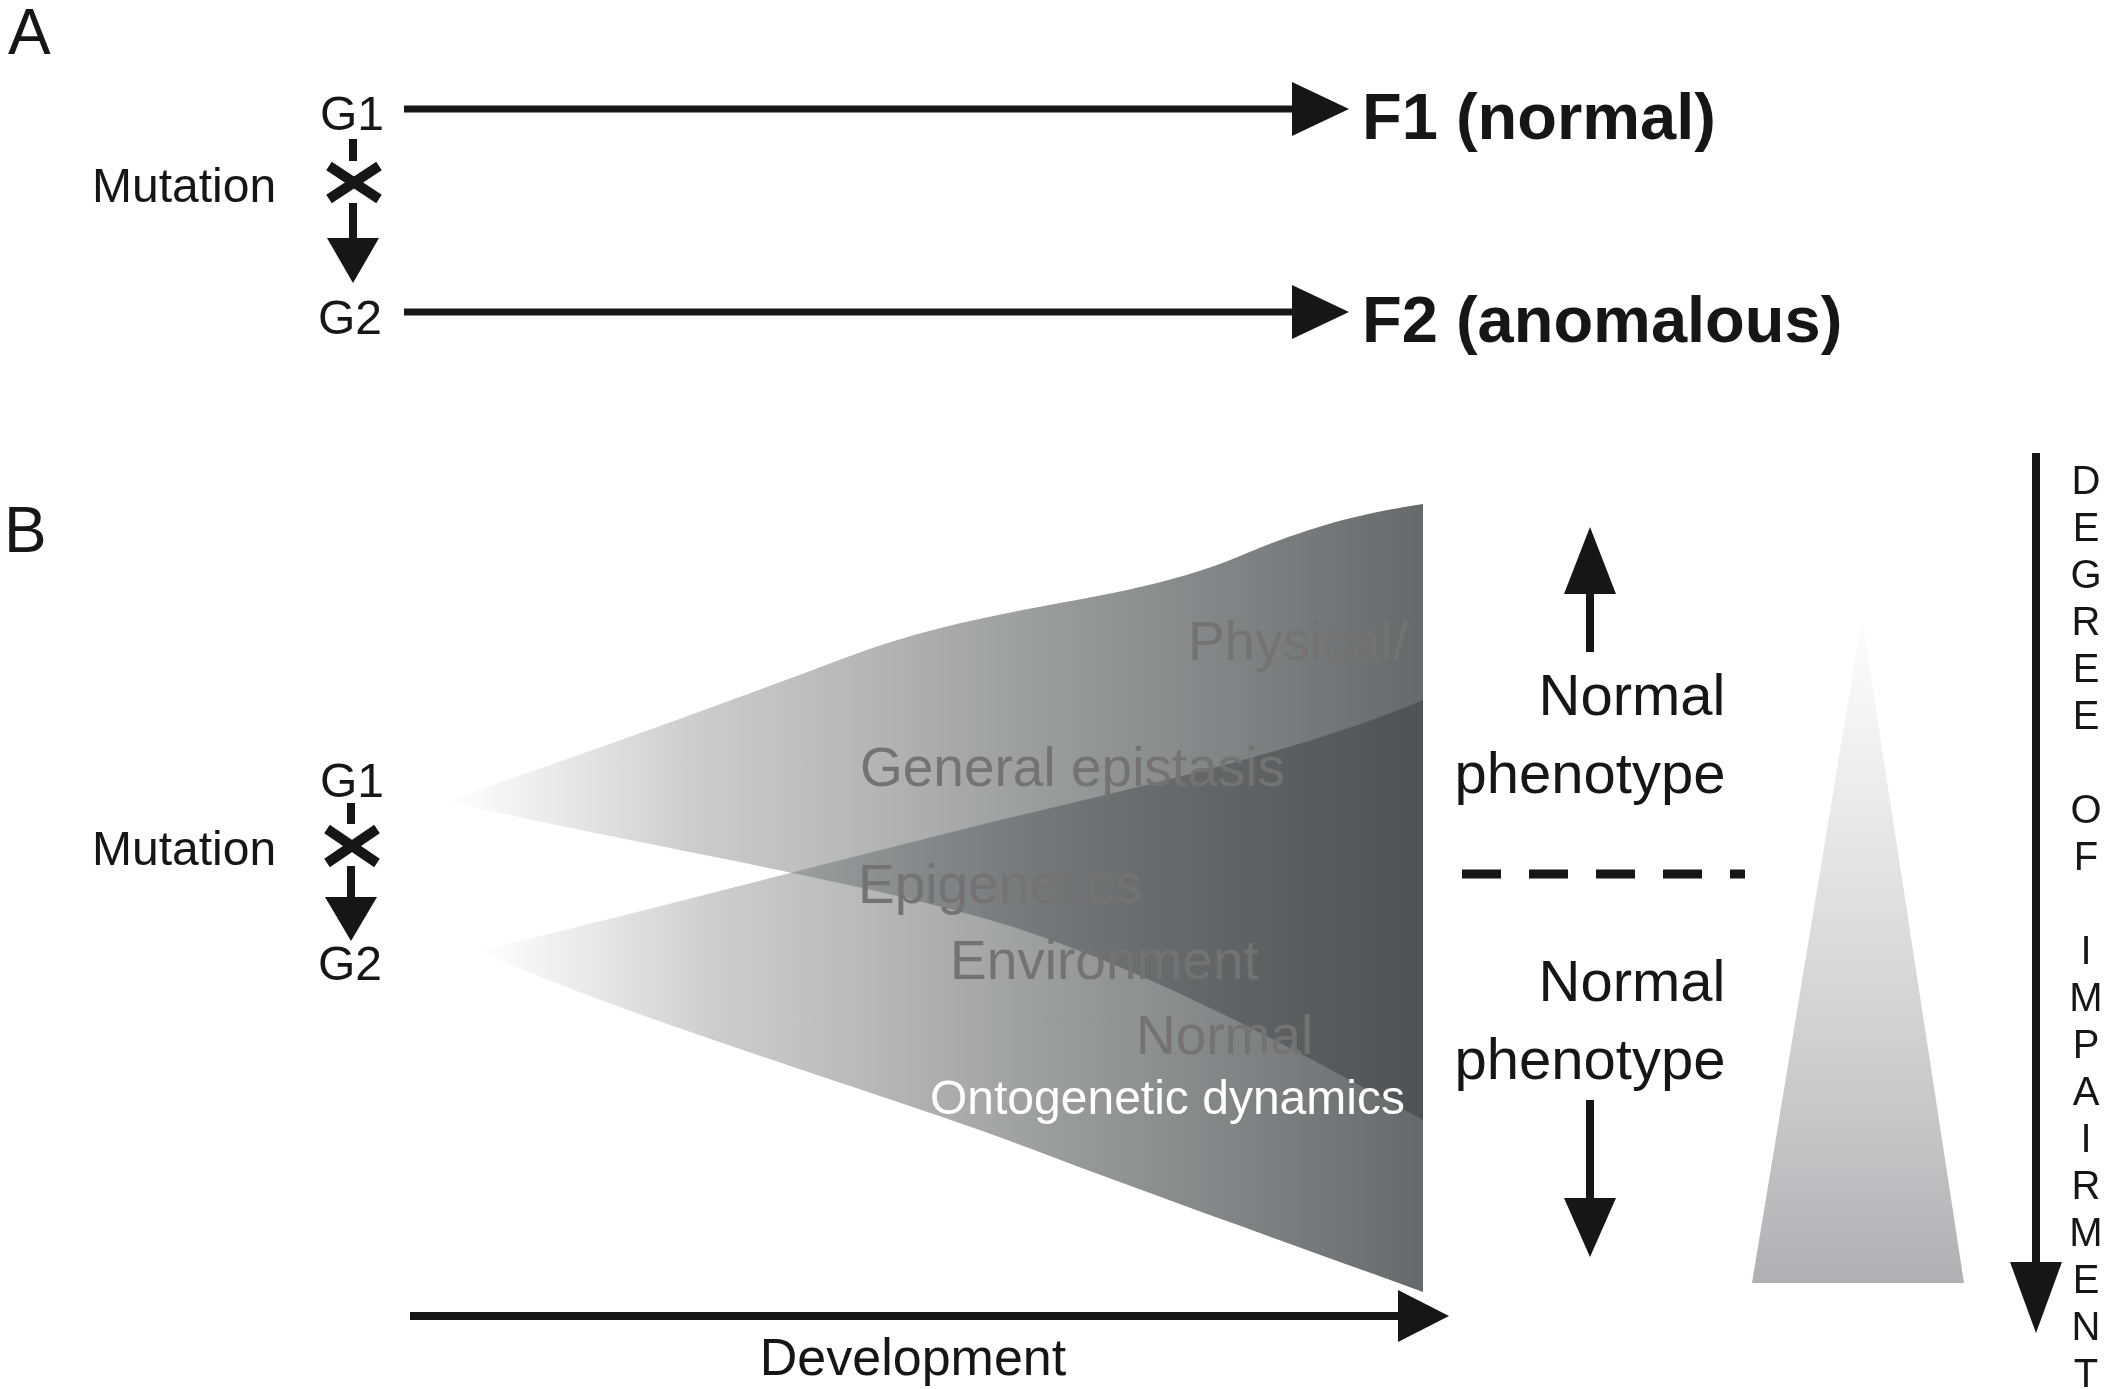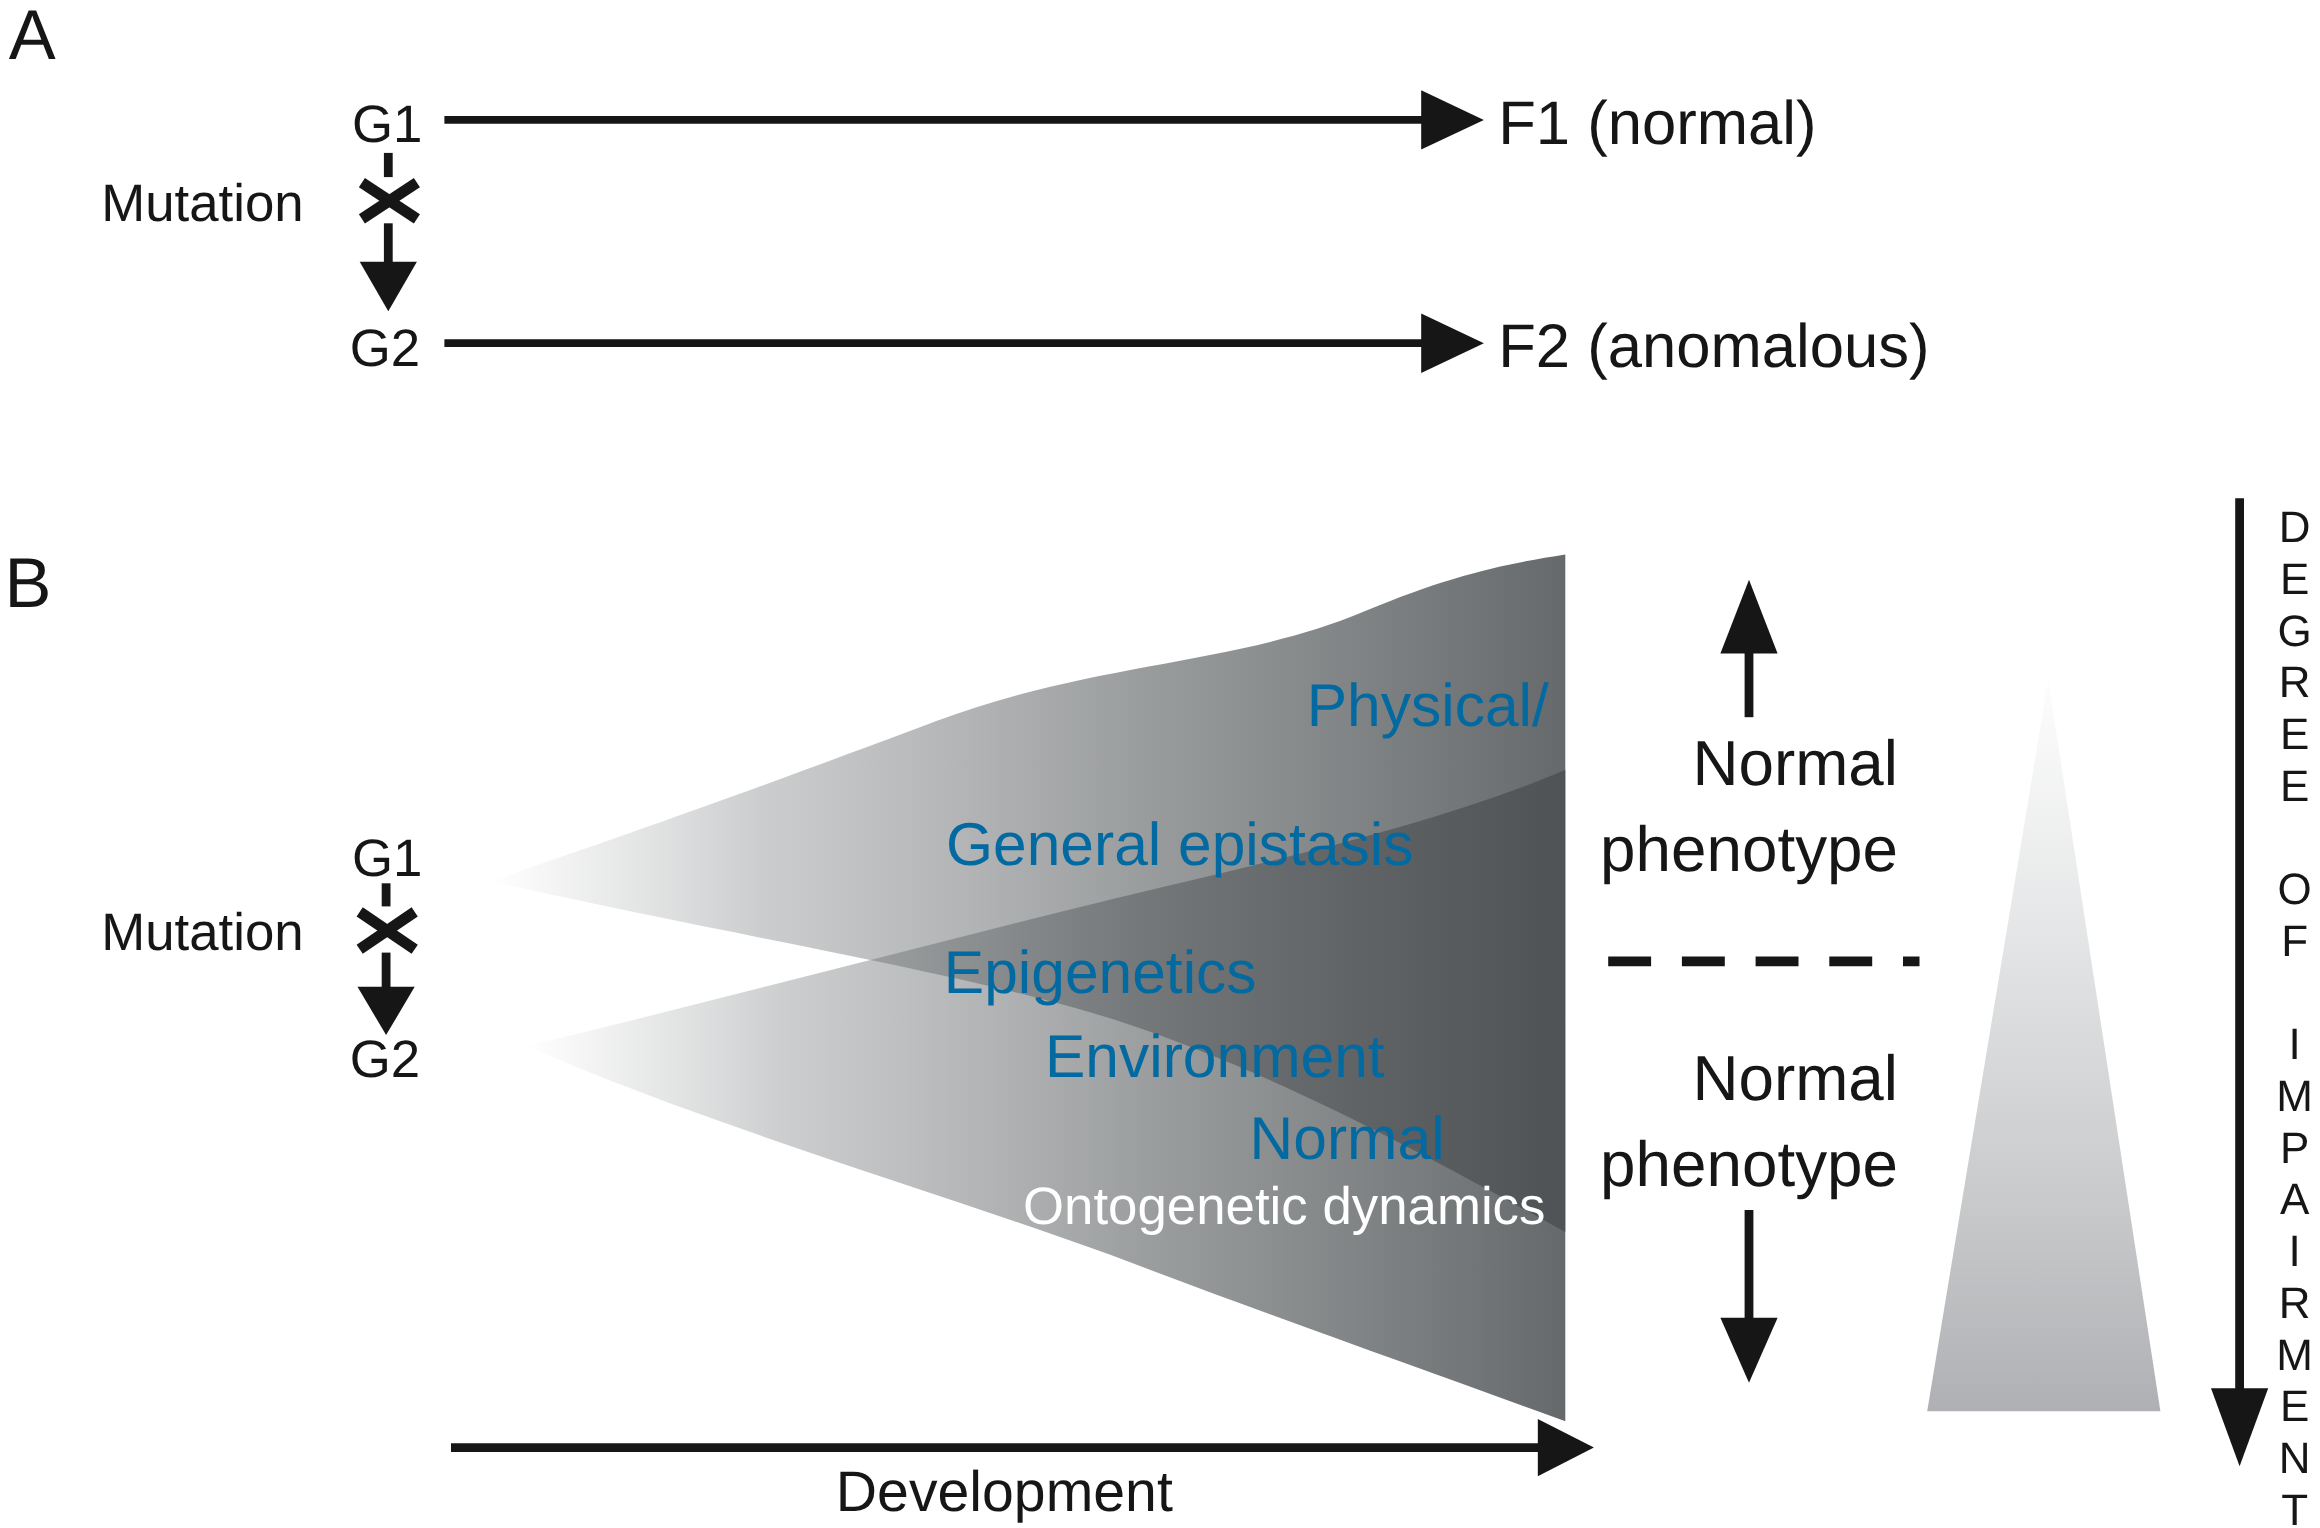--- a/index.html
+++ b/index.html
@@ -2,22 +2,22 @@
 <html><head>
 <meta charset="utf-8">
 <style>
   html,body{margin:0;padding:0;background:#ffffff;}
   #canvas{position:relative;width:2109px;height:1389px;background:#ffffff;overflow:hidden;
           font-family:"Liberation Sans","DejaVu Sans",sans-serif;}
   #shapes{position:absolute;left:0;top:0;width:2109px;height:1389px;}
   .lbl{position:absolute;color:#161616;white-space:nowrap;line-height:1.15;}
   .panel-letter{font-size:64px;}
   .gen{font-size:48px;}
-  .fgen{font-size:56px;}
-  .fan-lbl{color:#0369a1;font-size:55px;}
+  .fgen{font-size:65px;font-weight:bold;}
+  .fan-lbl{color:#737373;font-size:55px;}
   .fan-lbl-small{color:#ffffff;font-size:48px;}
   .pheno{font-size:58px;line-height:78px;text-align:right;transform:translateX(-50%);}
   .dev{font-size:52px;transform:translateX(-50%);}
   .degree{writing-mode:vertical-rl;text-orientation:upright;font-size:40px;line-height:56px;
           letter-spacing:3px;height:900px;}
   .right-align{text-align:right;line-height:71px;}
 </style>
 </head>
 <body>
 

